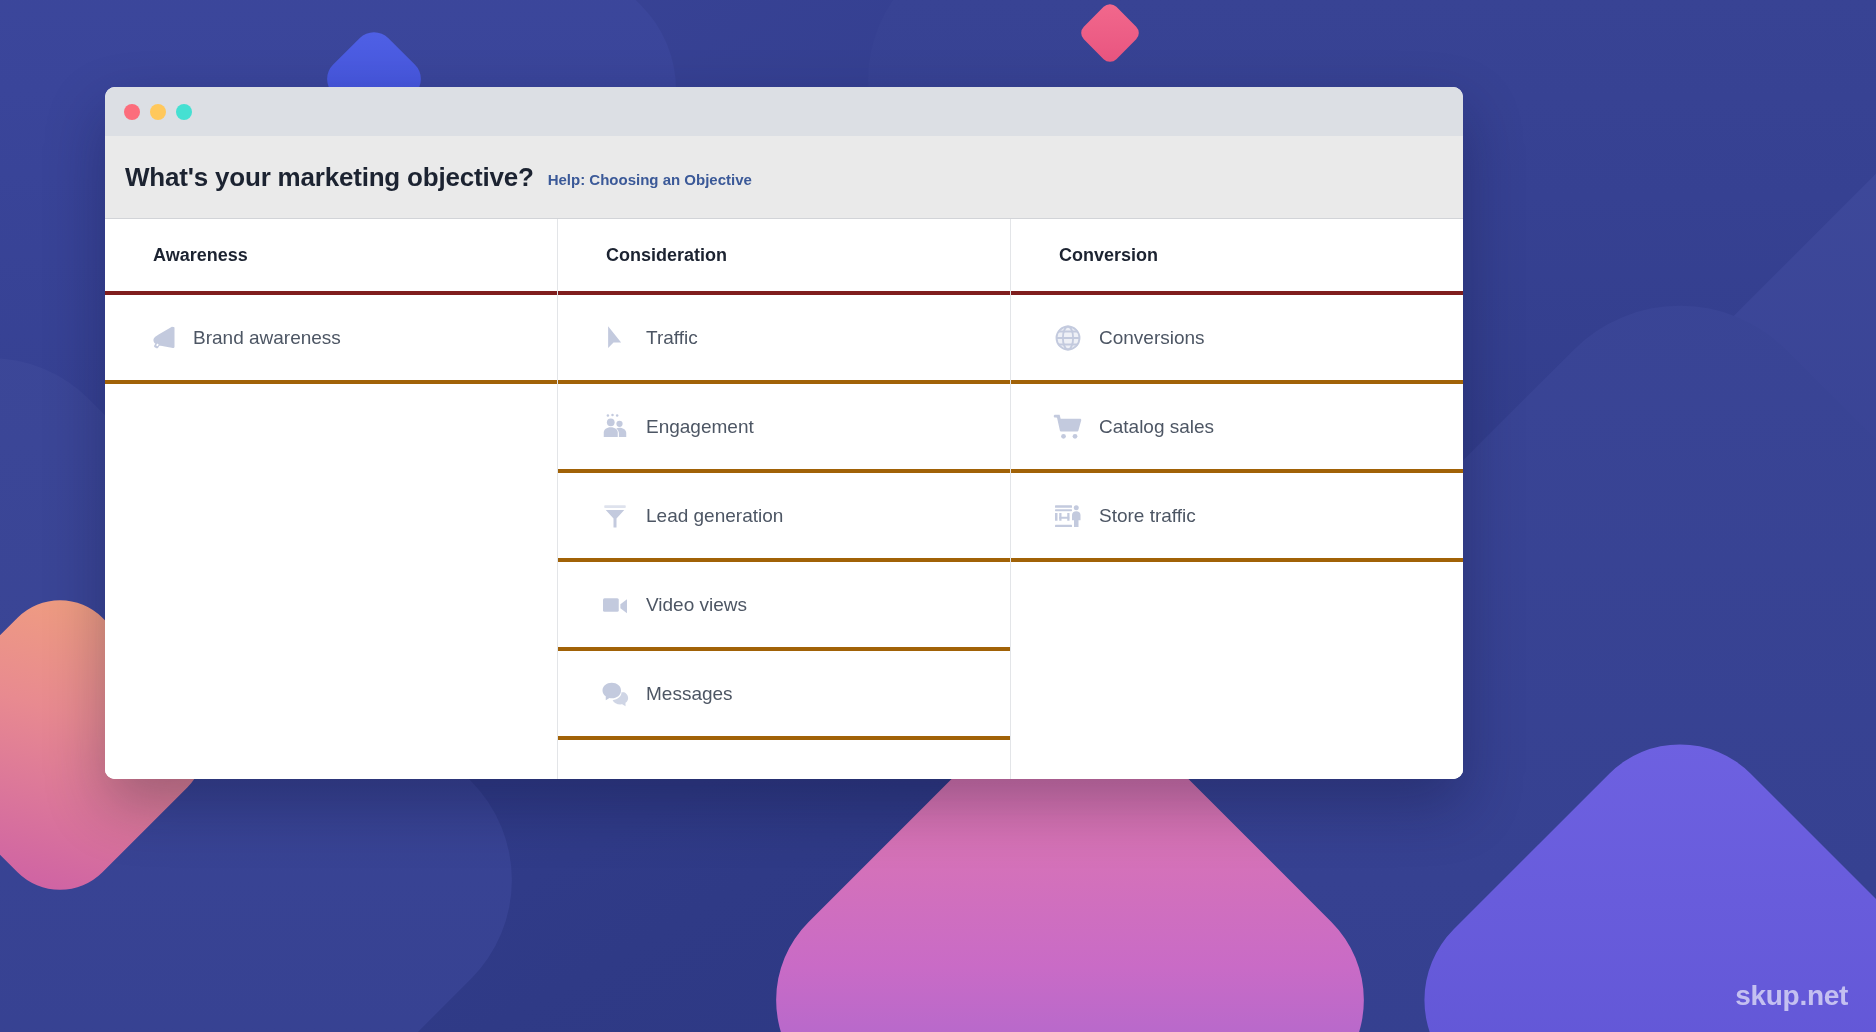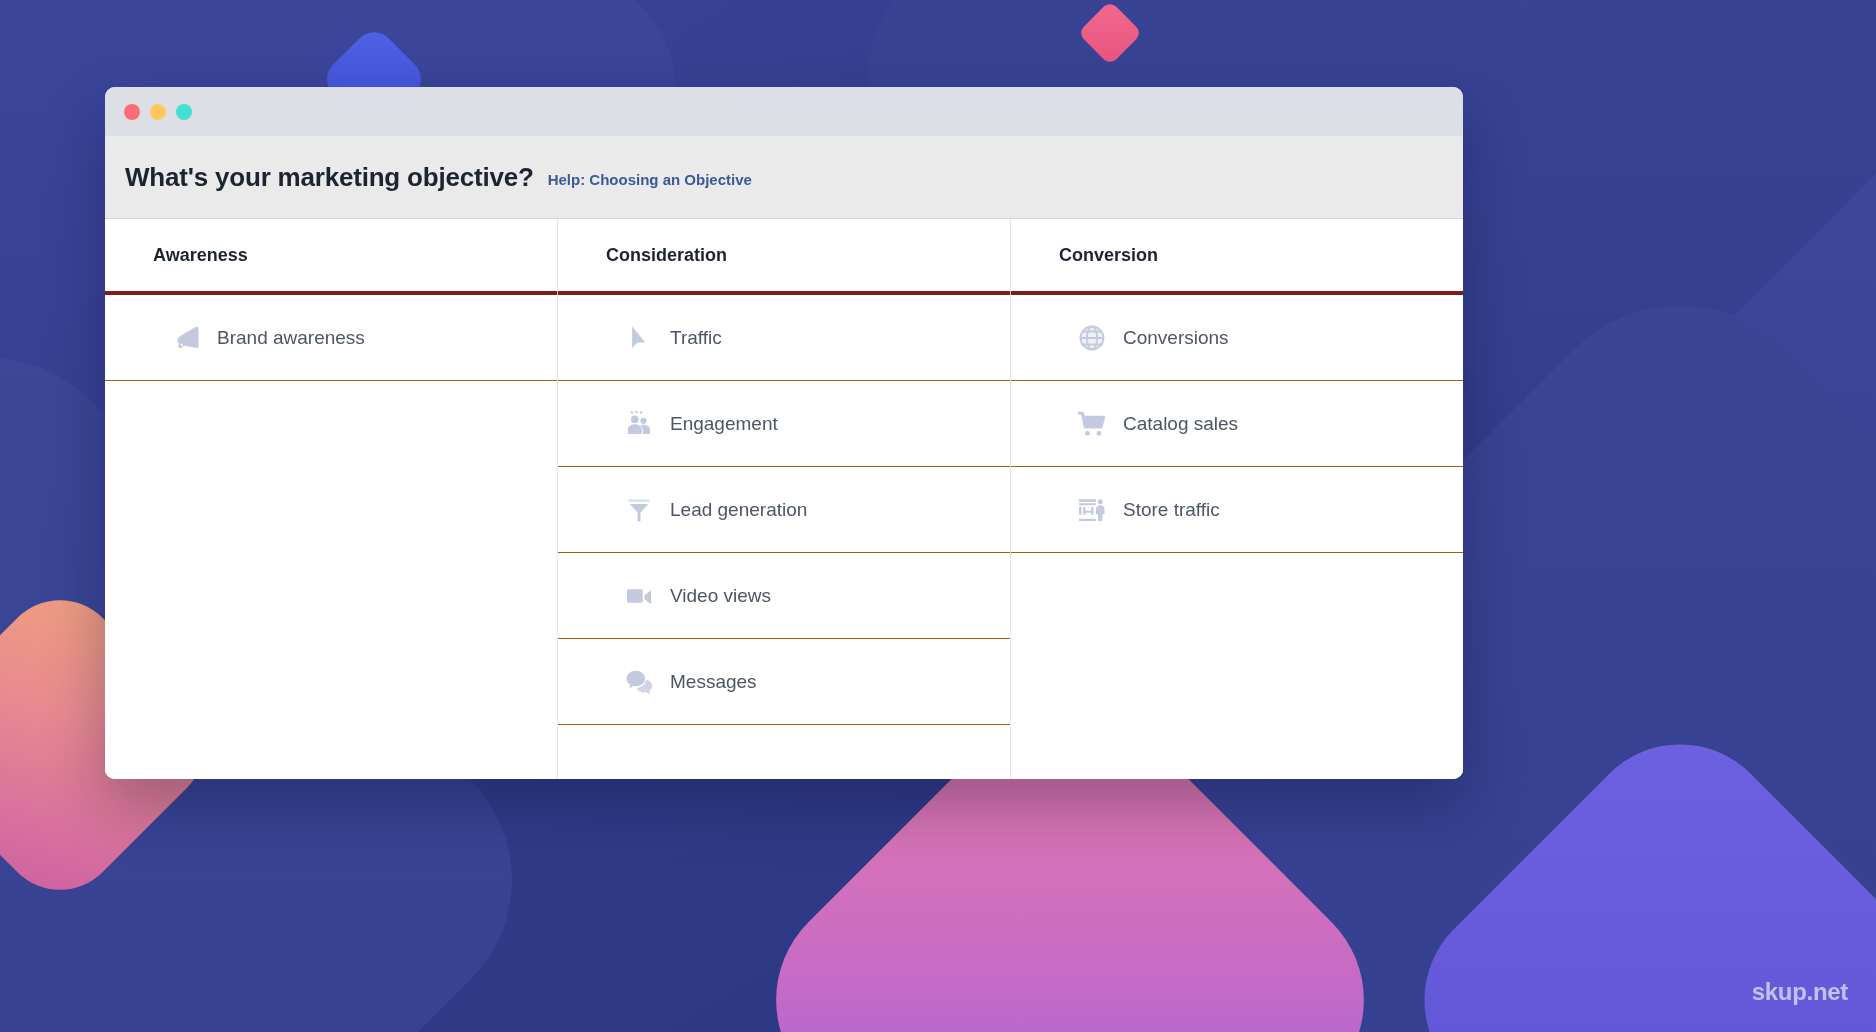--- a/index.html
+++ b/index.html
@@ -202,22 +202,22 @@
     font-size: 18px;
     font-weight: 700;
     color: #1c2331;
     border-bottom: 4px solid #7f1d1d;
   }
 
   .item {
     height: 85px;
     display: flex;
     align-items: center;
-    padding-left: 64px;
-    border-bottom: 1px solid #a16207;
+    padding-left: 40px;
+    border-bottom: 4px solid #a16207;
     cursor: pointer;
     background: #fff;
   }
 
   .item-icon {
     width: 34px;
     height: 34px;
     flex: 0 0 34px;
     display: flex;
     align-items: center;
@@ -230,22 +230,22 @@
     font-size: 19px;
     color: #4d5664;
   }
 
   .column-filler { flex: 1 1 auto; background: #ffffff; }
 
   
   .watermark {
     position: absolute;
     right: 28px;
-    bottom: 26px;
-    font-size: 24px;
+    bottom: 20px;
+    font-size: 28px;
     font-weight: 700;
     color: rgba(255,255,255,0.62);
     letter-spacing: -0.3px;
     margin-left: 24px;
   }
 </style>
 </head>
 <body>
 
 <div id="stage">

